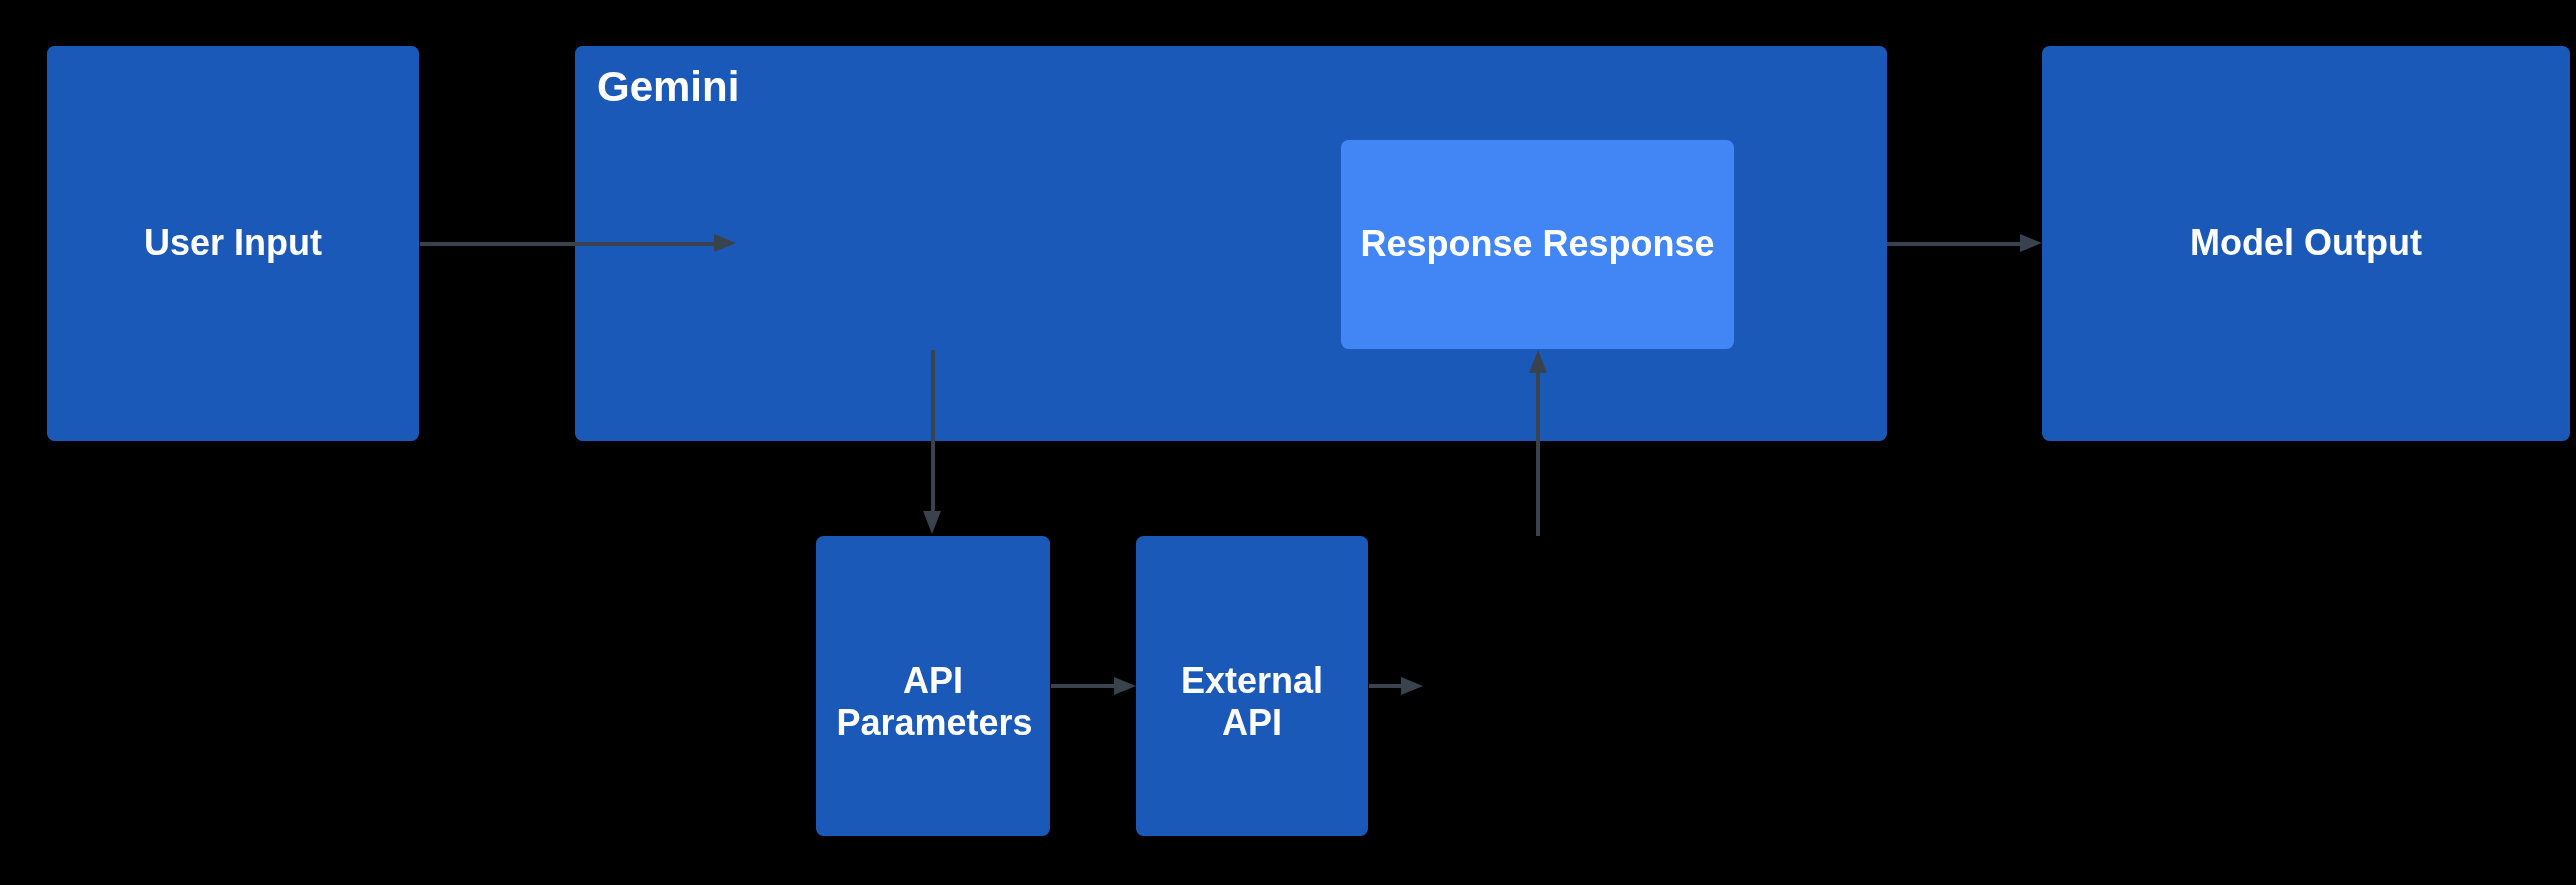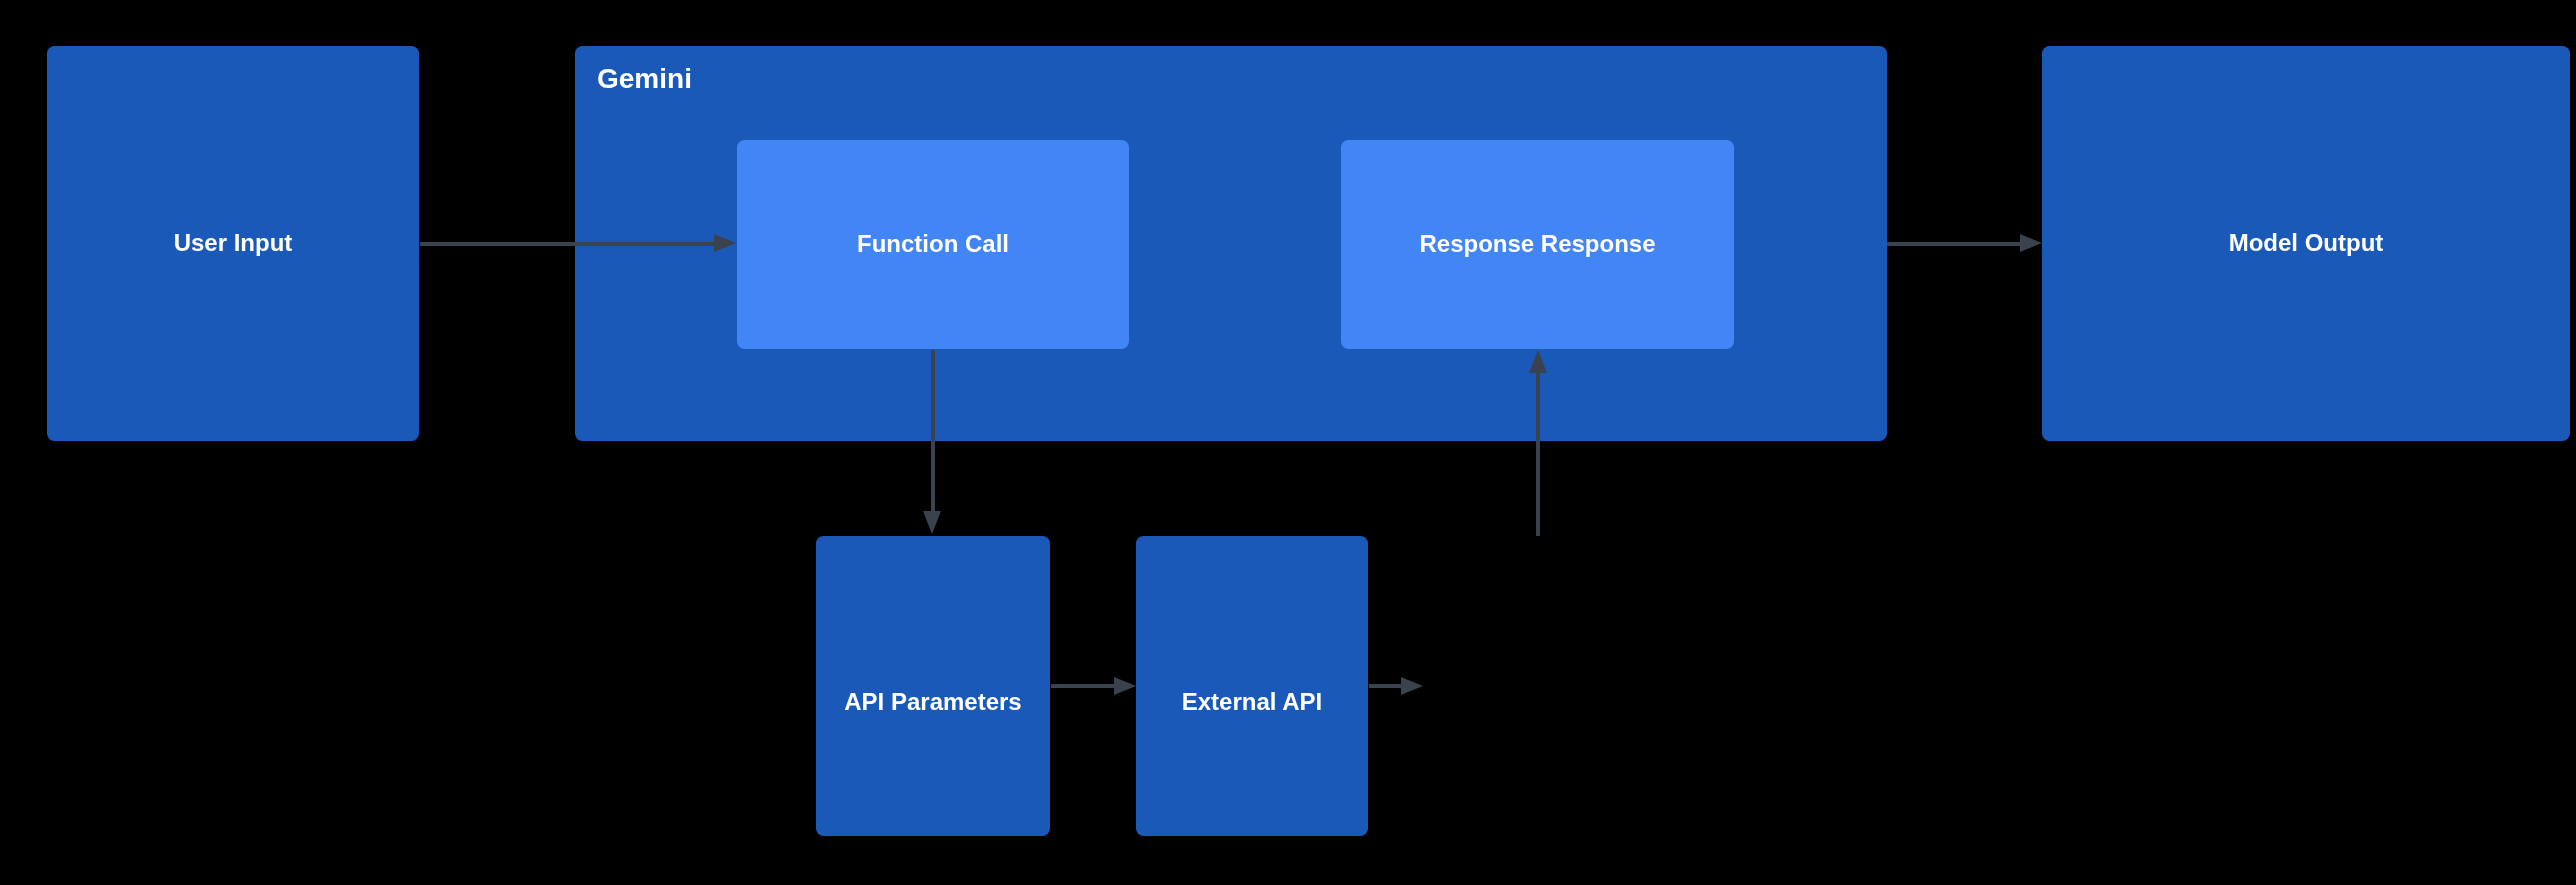--- a/index.html
+++ b/index.html
@@ -21,37 +21,37 @@
     display: flex;
     align-items: center;
     justify-content: center;
     box-sizing: border-box;
   }
   .node.dark { background: var(--node-fill, #1b59b9); }
   .node.light { background: var(--node-fill-light, #4285f4); }
   .group { background: var(--node-fill, #1b59b9); }
   .label {
     color: var(--label-text, #ffffff);
-    font-size: 24px;
+    font-size: 36px;
     font-weight: 700;
     line-height: 1.17;
-    text-align: left;
+    text-align: center;
     white-space: nowrap;
   }
   .label.wrap {
     white-space: normal;
     max-width: 193px;
     margin-top: 32px;
   }
   .group-label {
     position: absolute;
     left: 22.4px;
     top: 16px;
     color: var(--label-text, #ffffff);
-    font-size: 28px;
+    font-size: 42px;
     font-weight: 700;
     line-height: 1.2;
   }
   .arrow-line {
     position: absolute;
     background: var(--arrow, #3a424d);
   }
   .arrow-head {
     position: absolute;
     width: 0;
@@ -79,23 +79,20 @@
 <div class="canvas">
 
   <div class="node dark" style="left:47px; top:46px; width:372px; height:395px;">
     <span class="label">User Input</span>
   </div>
 
   <div class="node group" style="left:575px; top:46px; width:1312px; height:395px;">
   </div>
   <div class="group-label" style="left:597px; top:62px;">Gemini</div>
 
-  <div class="node light" style="left:737px; top:140px; width:392px; height:209px;">
-    <span class="label">Function Call</span>
-  </div>
 
   <div class="node light" style="left:1341px; top:140px; width:393px; height:209px;">
     <span class="label">Response Response</span>
   </div>
 
   <div class="node dark" style="left:2042px; top:46px; width:528px; height:395px;">
     <span class="label">Model Output</span>
   </div>
 
   <div class="node dark" style="left:816px; top:536px; width:234px; height:300px;">

